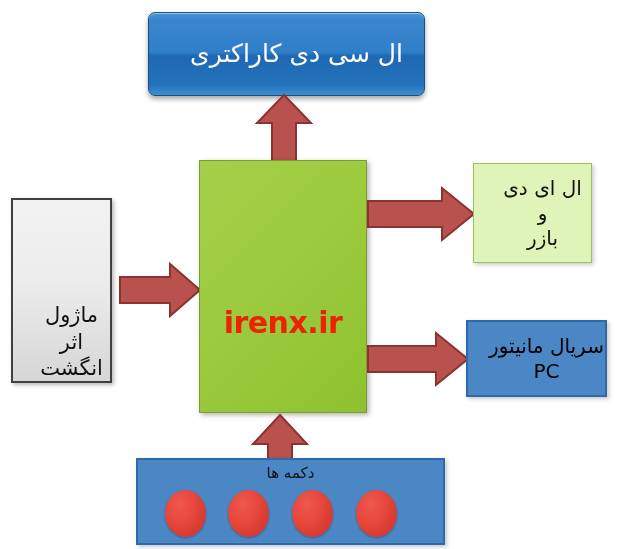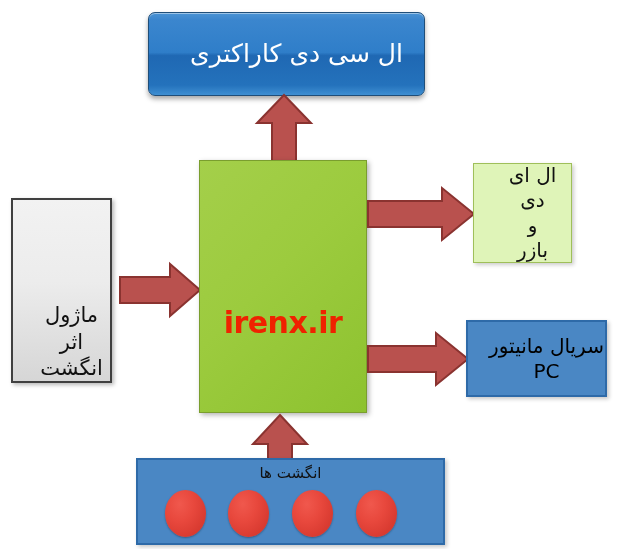--- a/index.html
+++ b/index.html
@@ -102,21 +102,21 @@
     direction: ltr;
     z-index: 2;
     pointer-events: none;
     margin-top: 36px;
   }
 
   
   #led-box {
     left: 473px;
     top: 163px;
-    width: 99px;
+    width: 119px;
     height: 100px;
     border: 1px solid #9fbf5a;
     background: #dff4b8;
     box-shadow: 2px 2px 4px rgba(0,0,0,.20);
     color: #111111;
     font-size: 20px;
   }
 
   
   #serial-box {
@@ -233,20 +233,20 @@
 PC</span>
   </div>
 
   <div class="arrow" id="arrow-buttons-arduino" style="left:251px; top:413px; width:58px; height:63px;">
     <svg width="58" height="63" viewBox="0 0 58 63">
       <polygon points="29,2 56,31 41,31 41,61 17,61 17,31 2,31"></polygon>
     </svg>
   </div>
 
   <div class="box" id="buttons-box">
-    <span id="buttons-label">انگشت ها</span>
+    <span id="buttons-label">دکمه ها</span>
     <div class="push-button" id="btn-1"></div>
     <div class="push-button" id="btn-2"></div>
     <div class="push-button" id="btn-3"></div>
     <div class="push-button" id="btn-4"></div>
   </div>
 
 </div>
 
 </body></html>

